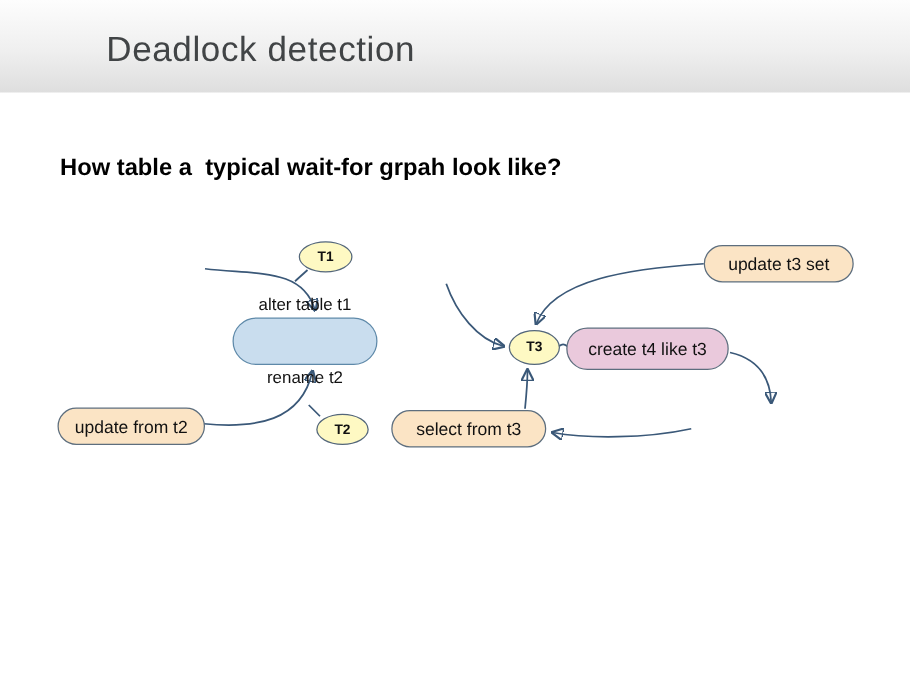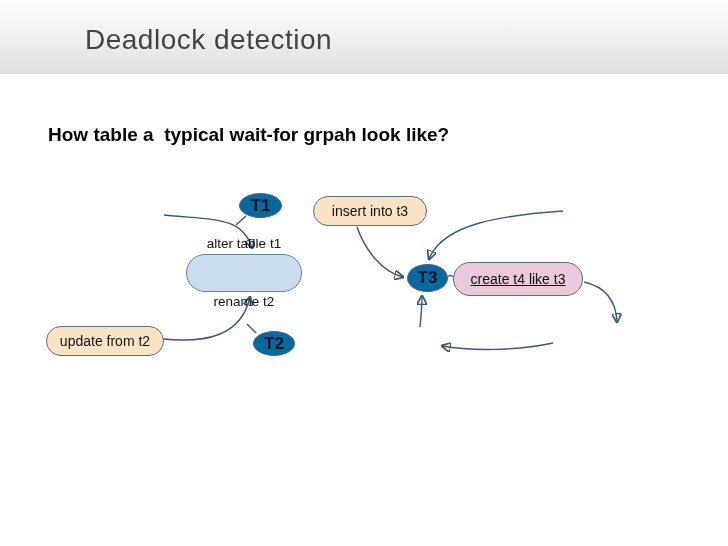--- a/index.html
+++ b/index.html
@@ -60,22 +60,22 @@
     border-color: #5e89a9;
     flex-direction: column;
     font-size: 13.5px;
     line-height: 16.5px;
     gap: 42px;
   }
   .pink { background: #eac9dc; }
   .ellipse {
     border: 1.6px solid #53667a;
     border-radius: 50%;
-    background: #0369a1;
-    font-size: 17px;
+    background: #fef9c3;
+    font-size: 11px;
     font-weight: 700;
   }
   svg.edges {
     position: absolute;
     left: 0; top: 0;
     z-index: 1;
   }
   svg.edges path {
     fill: none;
     stroke: #3a5878;
@@ -122,28 +122,31 @@
   </div>
 
   <div class="node stadium" style="left:46px; top:326px; width:118px; height:30px;">
     <span>update from t2</span>
   </div>
 
   <div class="node ellipse" style="left:253px; top:331px; width:42px; height:25px;">
     <span>T2</span>
   </div>
 
-  <div class="node stadium" style="left:313px; top:196px; width:114px; height:30px;">
-    <span>insert into t3</span>
+
+  <div class="node stadium" style="left:563px; top:196px; width:120px; height:30px;">
+    <span>update t3 set</span>
   </div>
-
 
   <div class="node ellipse" style="left:407px; top:264px; width:41px; height:28px;text-align:center;">
     <span>T3</span>
   </div>
 
-  <div class="node stadium pink" style="left:453px; top:262px; width:130px; height:34px; border-radius:17px;text-decoration:underline;">
+  <div class="node stadium pink" style="left:453px; top:262px; width:130px; height:34px; border-radius:17px;">
     <span>create t4 like t3</span>
   </div>
 
+  <div class="node stadium" style="left:313px; top:328px; width:124px; height:30px;">
+    <span>select from t3</span>
+  </div>
 
 
 </div>
 
 </body></html>

